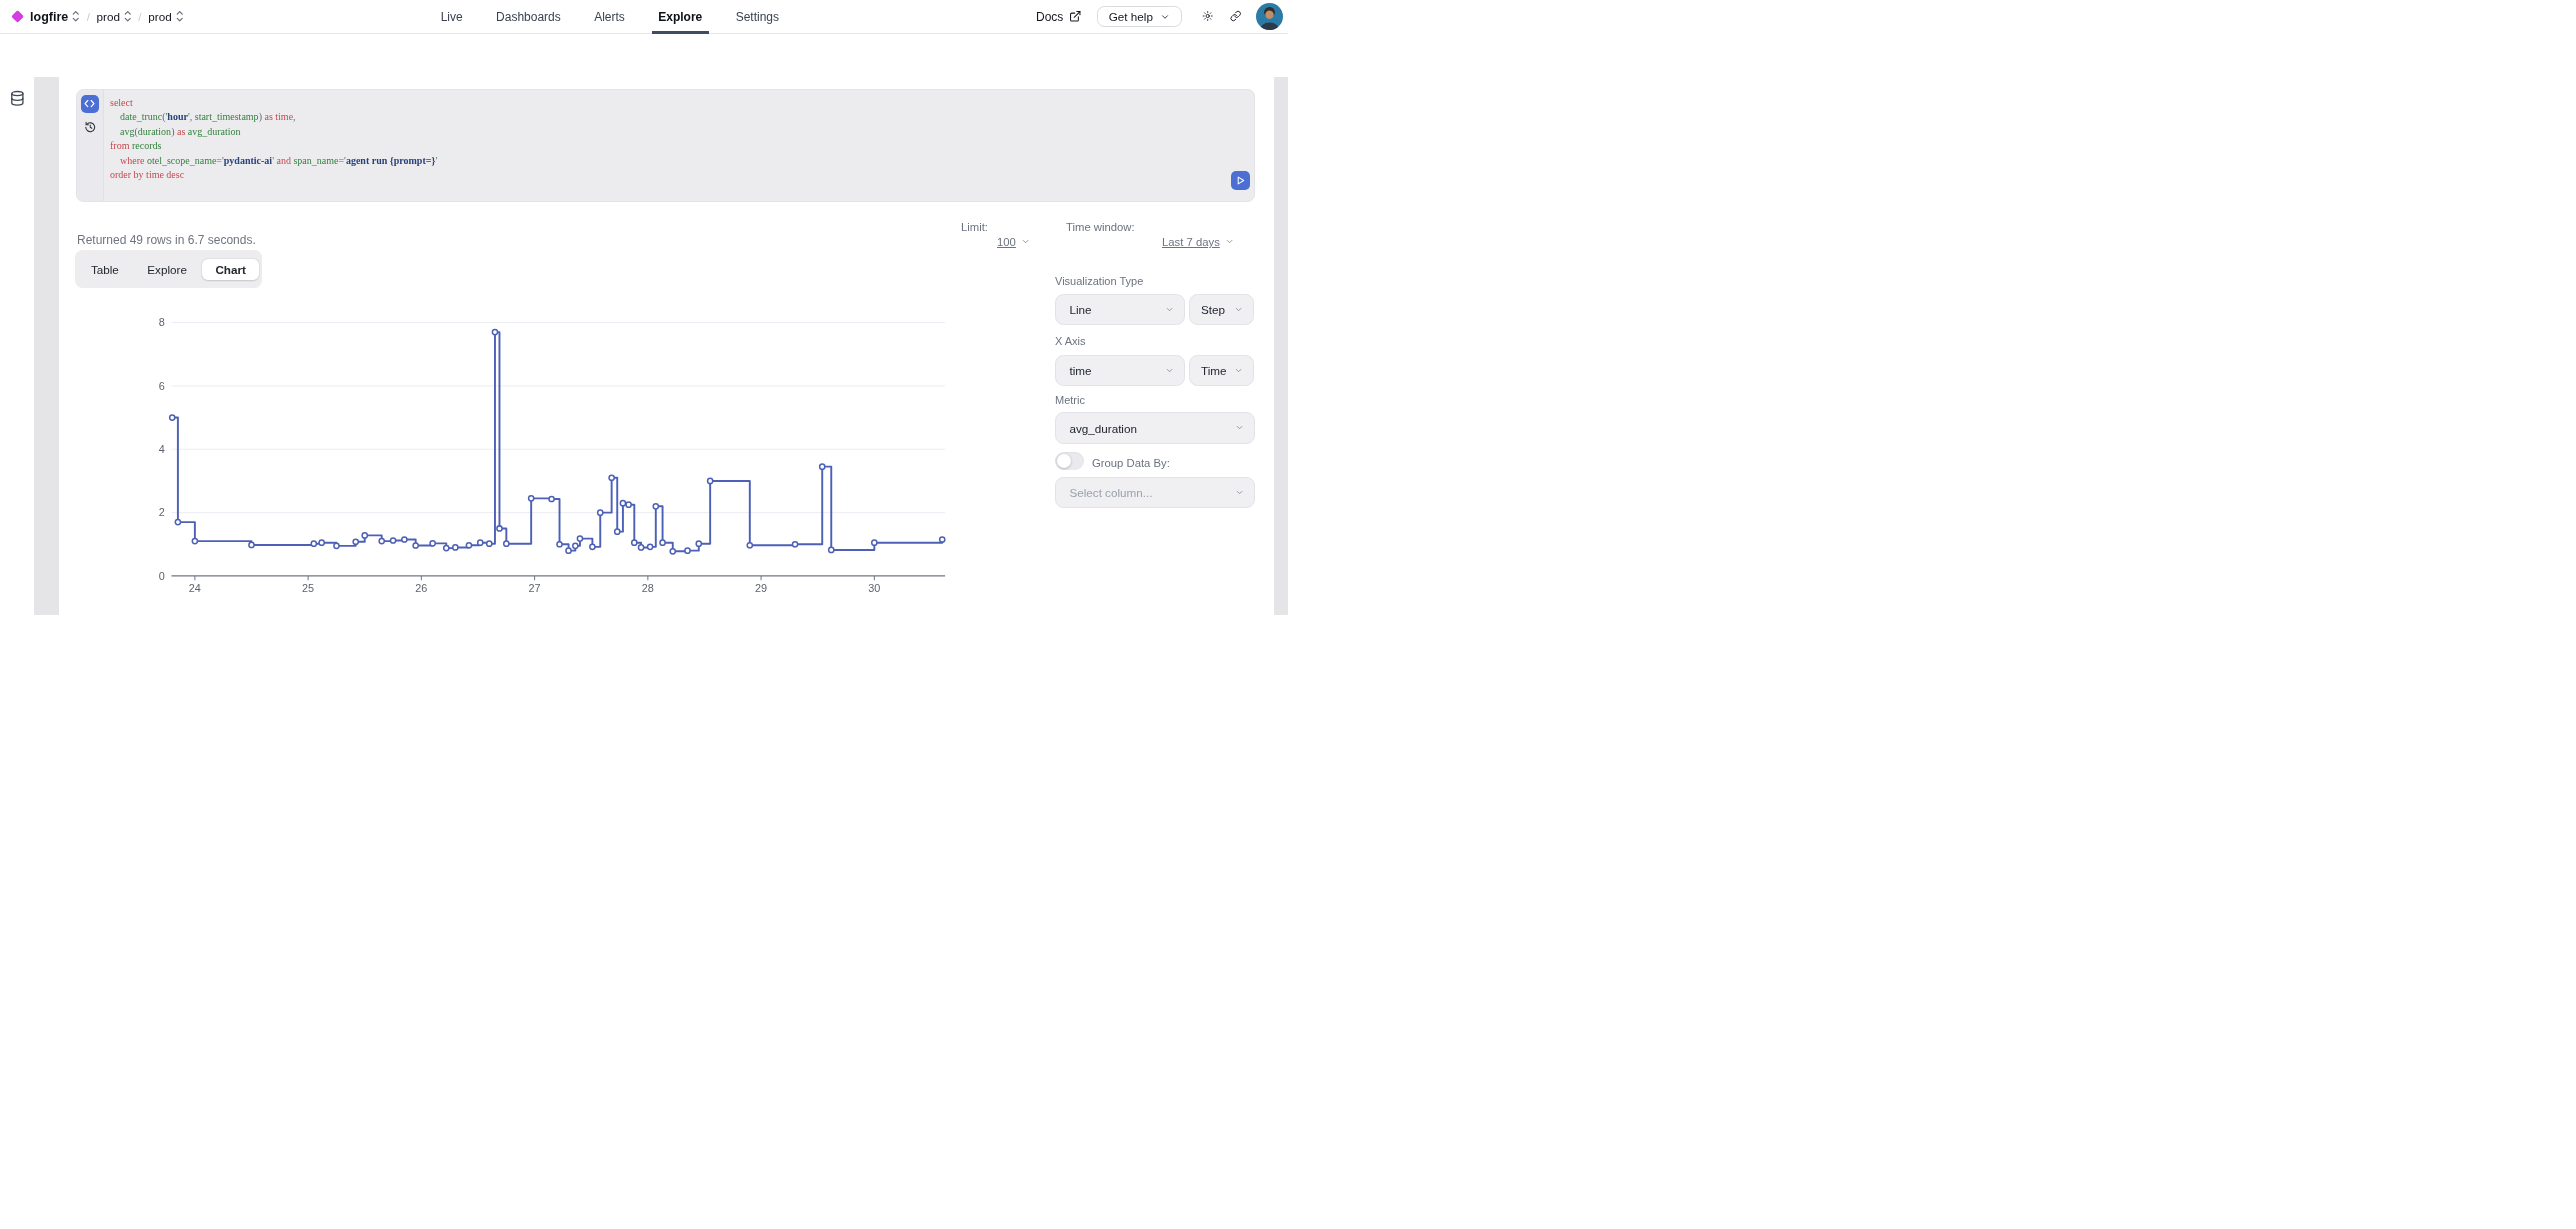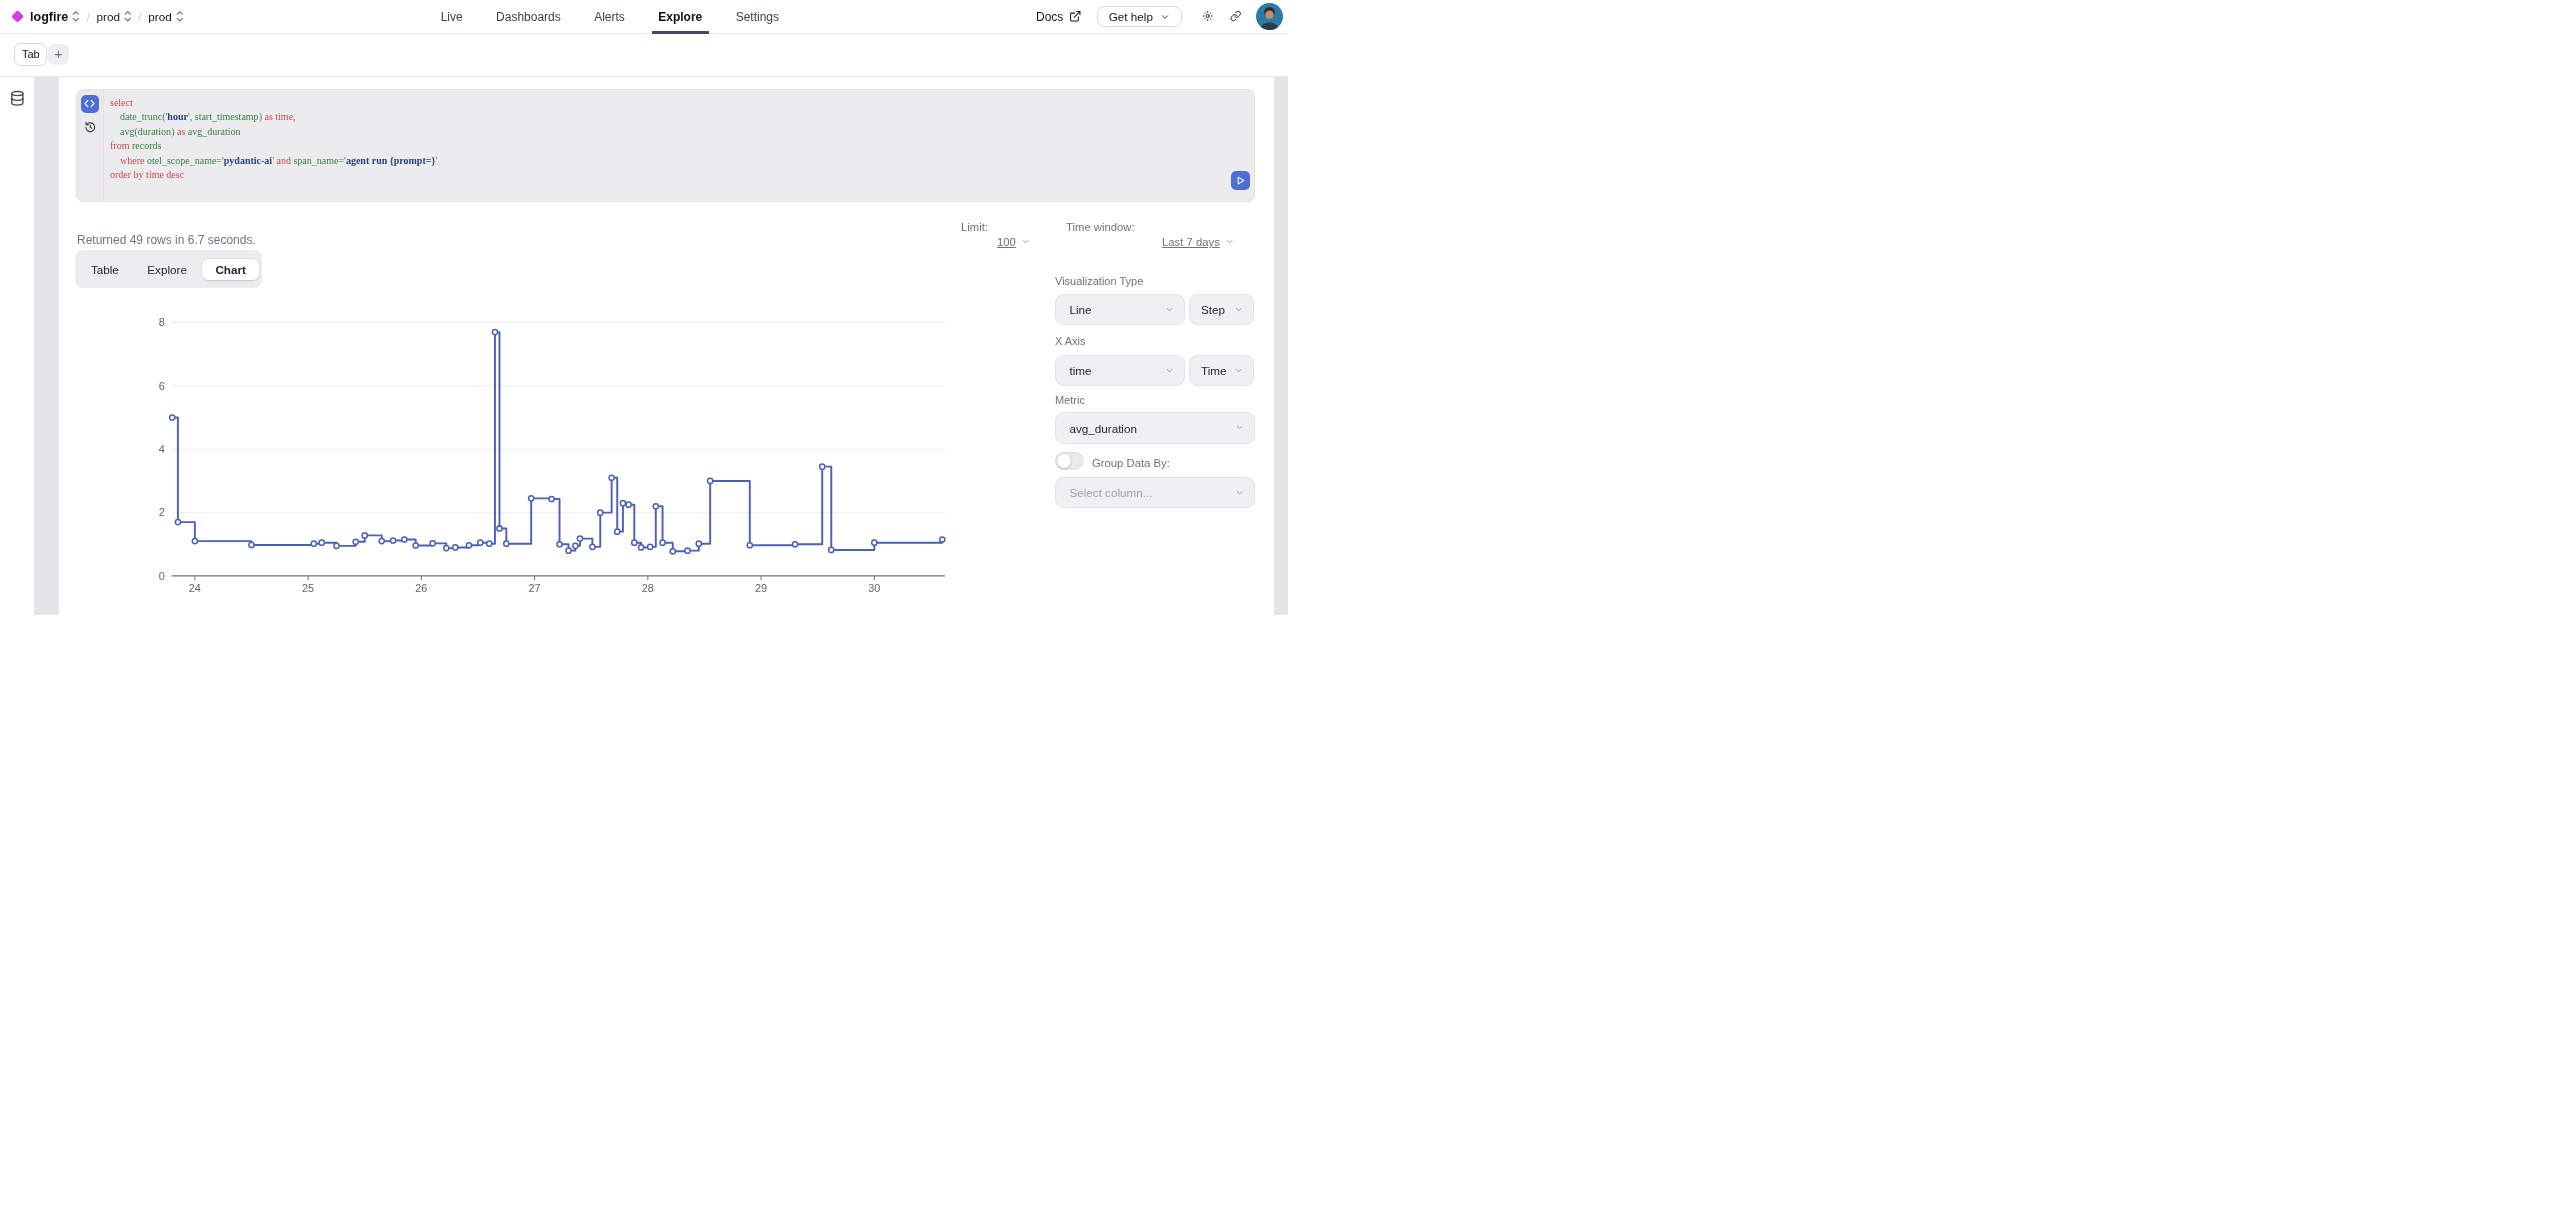--- a/index.html
+++ b/index.html
@@ -157,24 +157,20 @@
         <svg viewBox="0 0 32 32" width="27" height="27">
           <rect width="32" height="32" fill="#2a7ba6"></rect>
           <circle cx="16" cy="11" r="6.4" fill="#332d27"></circle>
           <circle cx="16" cy="14" r="5" fill="#bd8f6d"></circle>
           <path d="M4.5 32 a11.5 9 0 0 1 23 0 z" fill="#2c3a4a"></path>
         </svg>
       </div>
     </div>
   </header>
 
-  <div class="tabstrip">
-    <div class="tab-chip">Tab</div>
-    <button class="add-tab">+</button>
-  </div>
 
   <div class="left-rail">
     <button class="db-btn">
       <svg width="16.7" height="16.7" viewBox="0 0 24 24" fill="none" stroke="#3f4754" stroke-width="1.9" stroke-linecap="round">
         <ellipse cx="12" cy="5.2" rx="8" ry="3"></ellipse>
         <path d="M4 5.2v6.8c0 1.66 3.58 3 8 3s8-1.34 8-3V5.2"></path>
         <path d="M4 12v6.8c0 1.66 3.58 3 8 3s8-1.34 8-3V12"></path>
       </svg>
     </button>
   </div>

